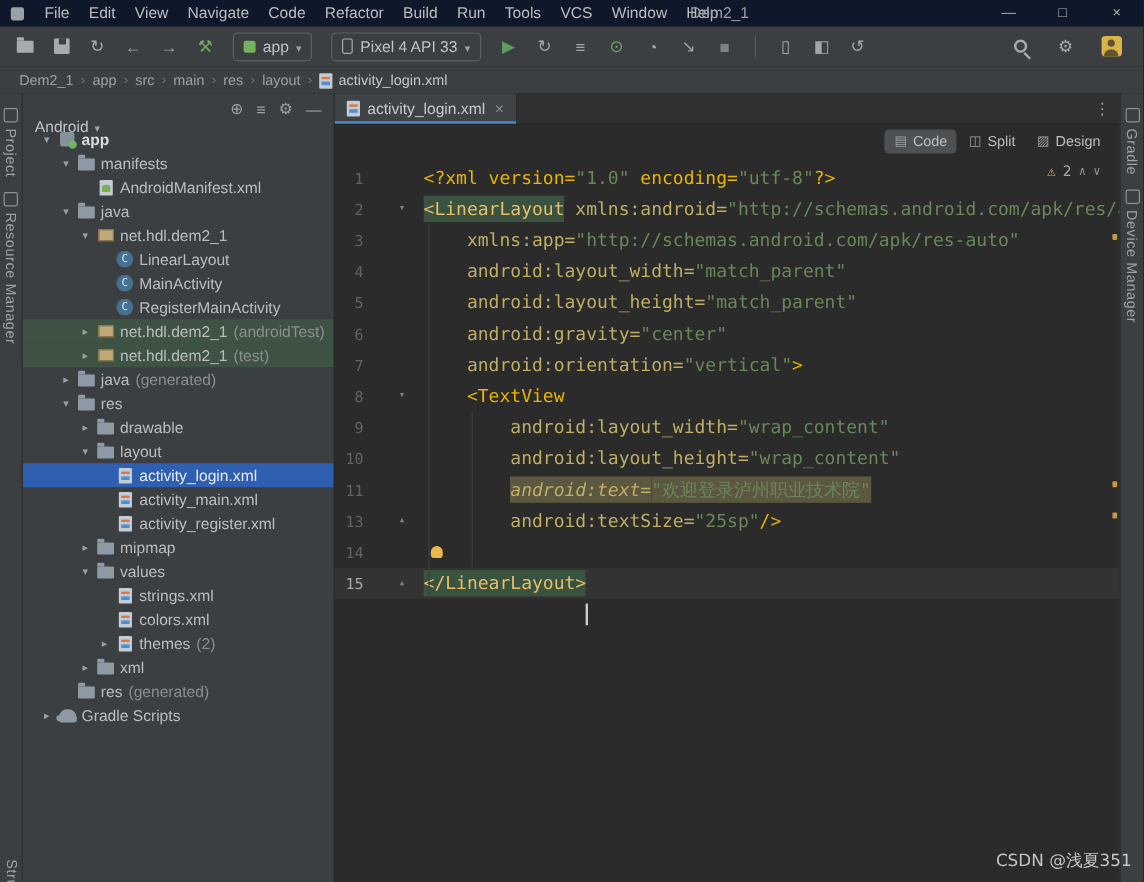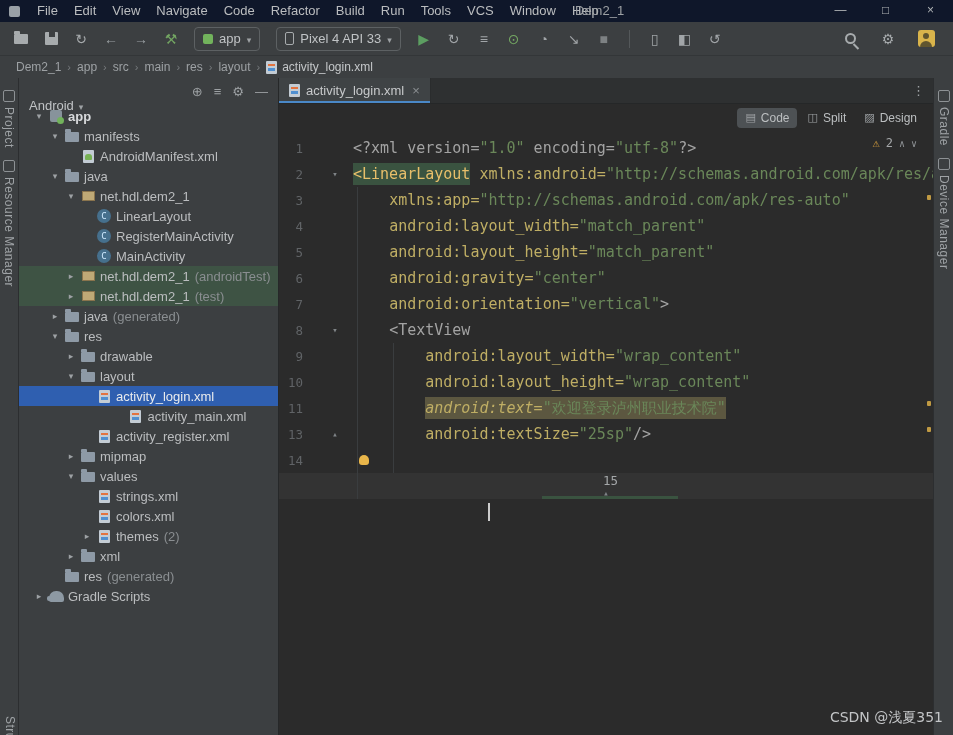--- a/index.html
+++ b/index.html
@@ -90,28 +90,28 @@
 .tab::after{content:"";position:absolute;left:0;right:0;bottom:0;height:2px;background:#4a88c7;}
 .tab-close{color:#8a8e91;font-size:13px;margin-left:2px;}
 .tab-kebab{position:absolute;right:8px;top:0;line-height:26px;color:#9da1a4;font-size:13px;}
 .viewbar{height:27px;display:flex;align-items:center;justify-content:flex-end;gap:2px;padding-right:8px;font-size:12px;color:#bcbfc1;flex:none;}
 .vbtn{display:flex;align-items:center;gap:5px;padding:3px 8px;border-radius:4px;}
 .vbtn.active{background:#4d5154;}
 .vicon{font-size:11px;color:#9da1a4;}
 
 .code-area{flex:1;position:relative;overflow:hidden;font-family:"DejaVu Sans Mono",monospace;font-size:15px;padding-top:4px;}
 .cline{height:26px;display:flex;align-items:center;overflow:hidden;}
-.cline.current{background:#333333;flex-direction:column;}
+.cline.current{background:#333333;}
 .gut-num{width:24px;flex:none;text-align:right;color:#606366;font-size:12.5px;font-family:"DejaVu Sans Mono",monospace;}
 .cline.current .gut-num{color:#a4a7a9;}
 .gut-extra{width:22px;flex:none;display:flex;justify-content:center;align-items:center;}
 .swatch{width:9px;height:9px;}
 .gut-fold{width:20px;flex:none;text-align:center;color:#7f8487;font-size:9px;}
 .ctext{white-space:pre;padding-left:8px;color:#a9b7c6;}
-.tok-tag{color:#a3a3a3;}
+.tok-tag{color:#eab308;}
 .tok-tagmatch{color:#e8bf6a;background:#3a5340;padding:2px 0;}
 .tok-attr{color:#bfae64;}
 .tok-attrhl{color:#bfae64;background:#5c5740;padding:2px 0;font-style:italic;}
 .tok-str{color:#6a8759;}
 .tok-strhl{color:#6a8759;background:#5c5740;padding:2px 0;}
 .tok-plain{color:#a9b7c6;}
 .bulb{display:inline-block;width:10px;height:10px;border-radius:50% 50% 3px 3px;background:#e9b64a;margin-left:6px;}
 .guide{position:absolute;width:1px;background:#3a3d3f;}
 .smark{position:absolute;right:2px;width:4px;height:5px;background:#c09a43;border-radius:1px;}
 .caret{position:absolute;width:2px;height:18px;background:#cccccc;}
@@ -282,28 +282,28 @@
             <span class="ticon">
               <span class="i-class"></span>
             </span>
             <span class="tlabel">LinearLayout</span>
           </div>
           <div class="trow" style="padding-left: 60px;">
             <span class="chev"></span>
             <span class="ticon">
               <span class="i-class"></span>
             </span>
+            <span class="tlabel">MainActivity</span>
+          </div>
+          <div class="trow" style="padding-left: 60px;">
+            <span class="chev"></span>
+            <span class="ticon">
+              <span class="i-class"></span>
+            </span>
             <span class="tlabel">RegisterMainActivity</span>
-          </div>
-          <div class="trow" style="padding-left: 60px;">
-            <span class="chev"></span>
-            <span class="ticon">
-              <span class="i-class"></span>
-            </span>
-            <span class="tlabel">MainActivity</span>
           </div>
           <div class="trow green" style="padding-left: 44px;">
             <span class="chev">▸</span>
             <span class="ticon">
               <span class="i-package"></span>
             </span>
             <span class="tlabel">net.hdl.dem2_1</span>
             <span class="tann">(androidTest)</span>
           </div>
           <div class="trow green" style="padding-left: 44px;">
@@ -343,21 +343,21 @@
             </span>
             <span class="tlabel">layout</span>
           </div>
           <div class="trow selected" style="padding-left: 60px;">
             <span class="chev"></span>
             <span class="ticon">
               <span class="i-xml"></span>
             </span>
             <span class="tlabel">activity_login.xml</span>
           </div>
-          <div class="trow" style="padding-left: 60px; justify-content: center;">
+          <div class="trow" style="padding-left: 60px;">
             <span class="chev"></span>
             <span class="ticon">
               <span class="i-xml"></span>
             </span>
             <span class="tlabel">activity_main.xml</span>
           </div>
           <div class="trow" style="padding-left: 60px;">
             <span class="chev"></span>
             <span class="ticon">
               <span class="i-xml"></span>

